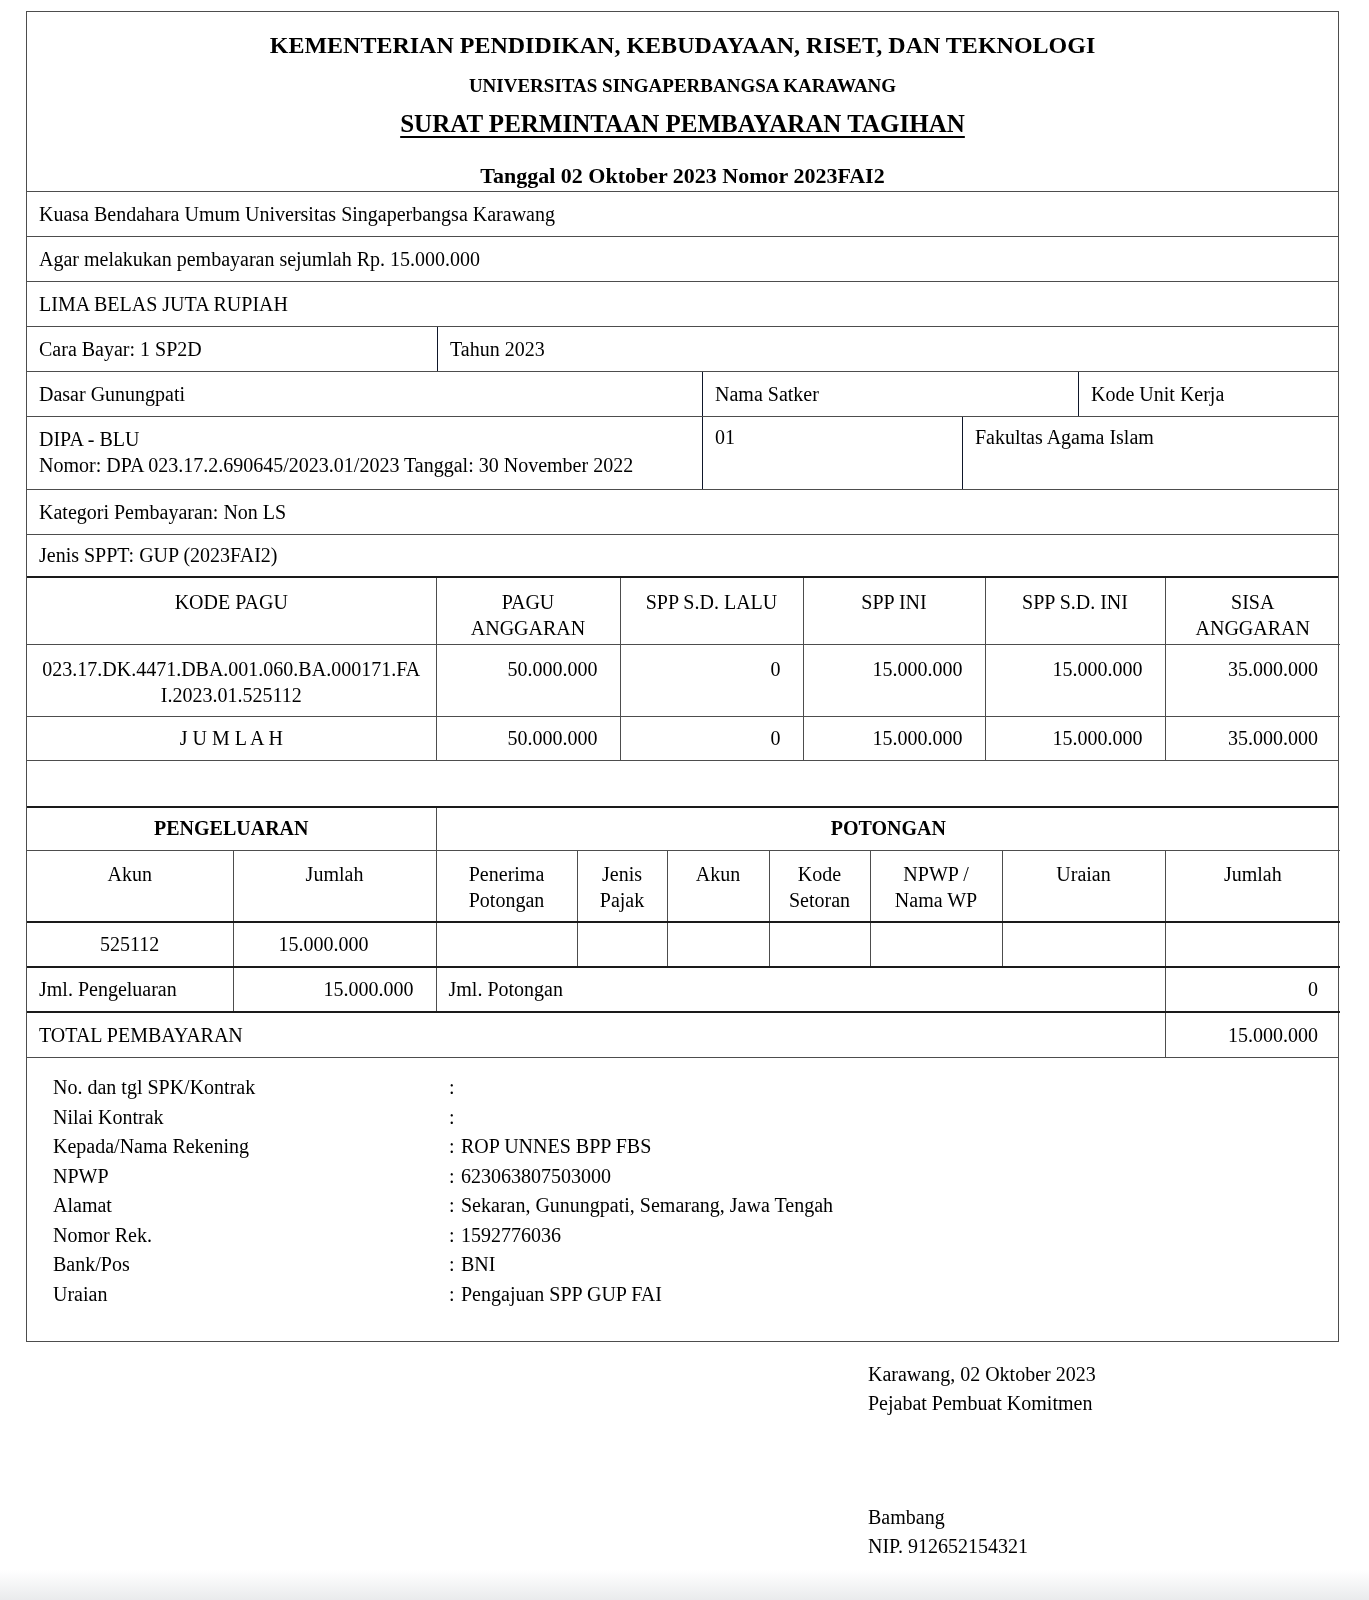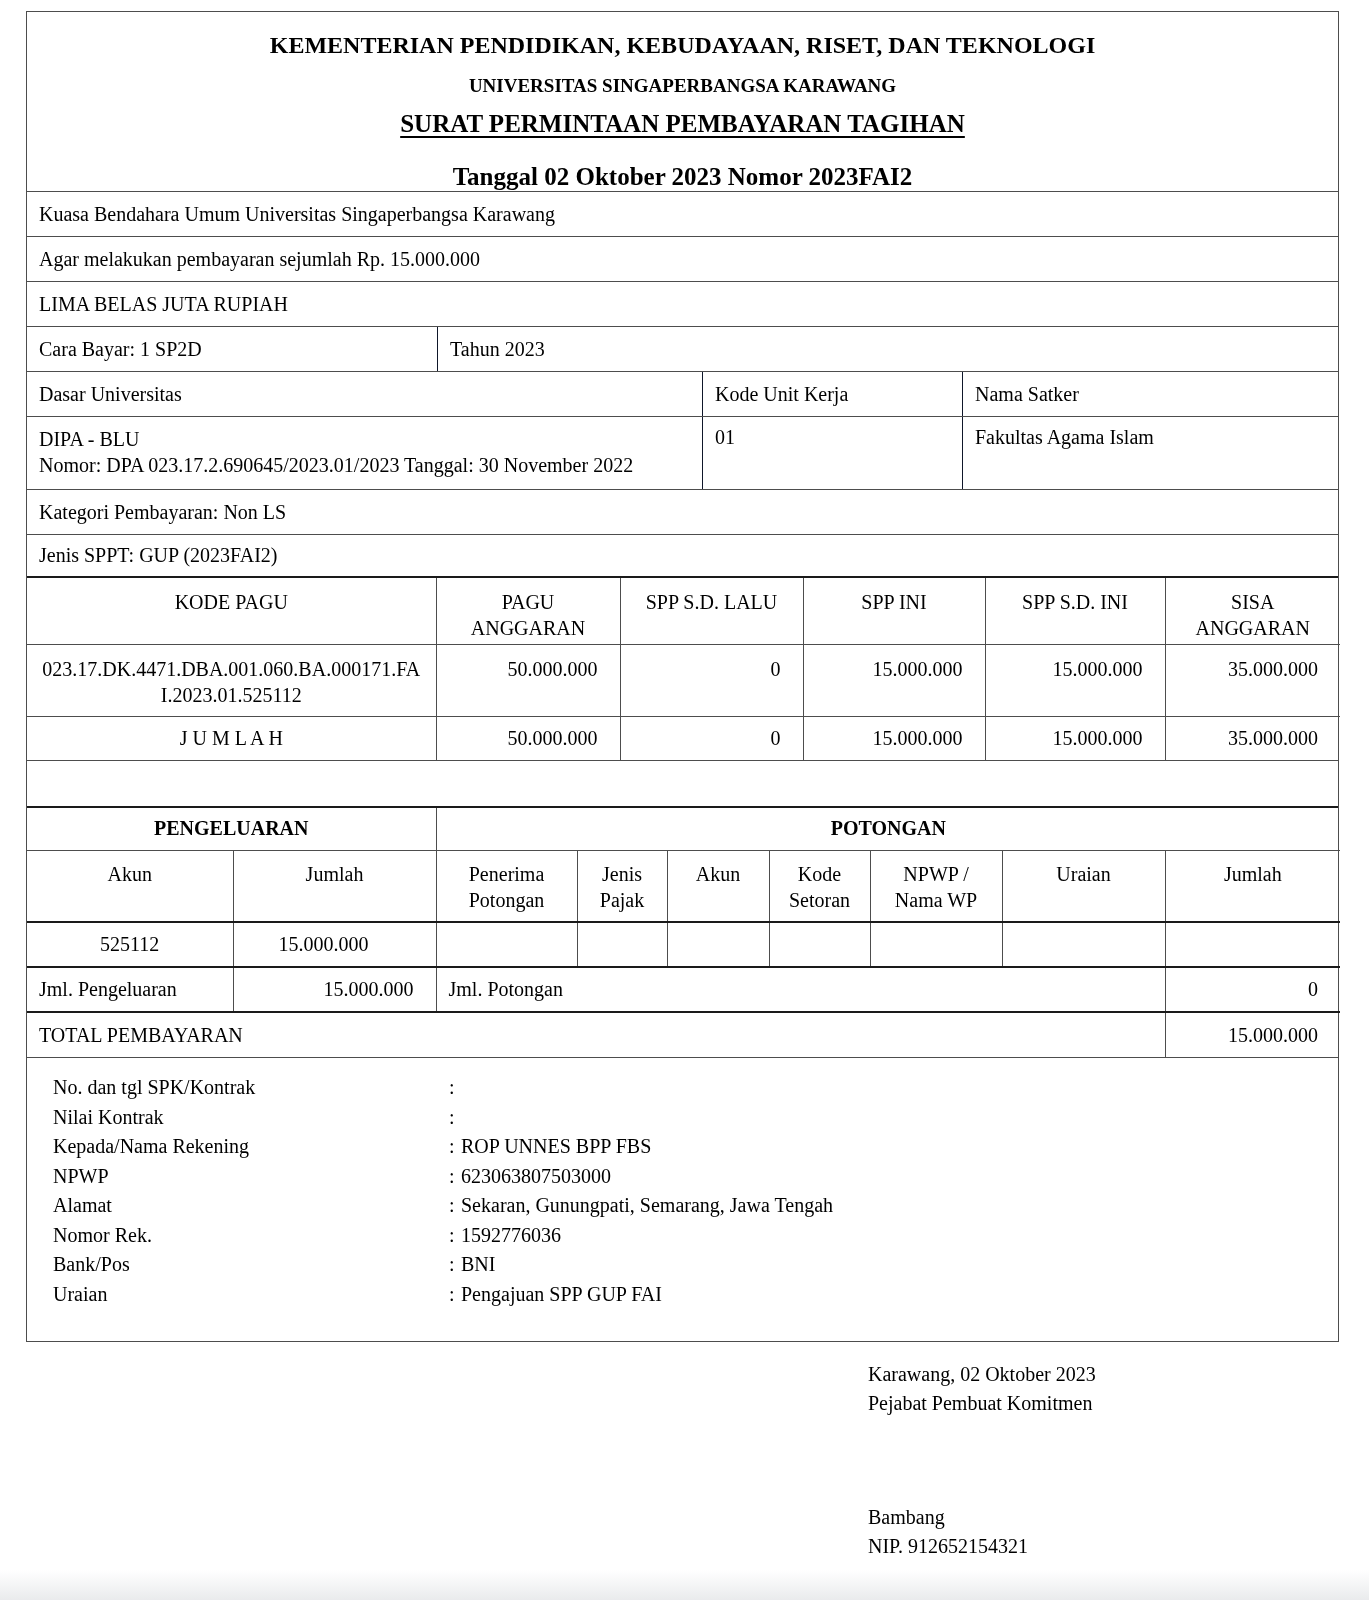--- a/index.html
+++ b/index.html
@@ -16,21 +16,21 @@
     width: 1313px; height: 1331px;
     border: 1px solid #4d4d4d;
     background: #fff;
   }
   
   .doc-header { height: 179px; text-align: center; }
   .hl-ministry   { padding-top: 20px; font-weight: bold; font-size: 24px; }
   .hl-university { padding-top: 16px; font-weight: bold; font-size: 19px; }
   .hl-title      { padding-top: 13px; font-weight: bold; font-size: 25px;
                    text-decoration: underline; text-underline-offset: 4px; }
-  .hl-date       { padding-top: 25px; font-weight: bold; font-size: 25px; }
+  .hl-date       { padding-top: 25px; font-weight: bold; font-size: 22px; }
   
   .row { border-top: 1px solid #4d4d4d; display: flex; align-items: center; }
   .row-h45 { height: 45px; }
   .cell { padding-left: 12px; height: 100%; display: flex; align-items: center; }
   .cell + .cell { border-left: 1px solid #0f172a; }
   .w410 { width: 410px; } .wrest { flex: 1; }
   .w675 { width: 675px; } .w260 { width: 260px; }
   .row-dipa { height: 73px; }
   .row-dipa .cell { align-items: flex-start; padding-top: 9px; }
   .two-line { line-height: 26px; }
@@ -87,23 +87,23 @@
     <div class="cell wrest">Agar melakukan pembayaran sejumlah Rp. 15.000.000</div>
   </div>
   <div class="row row-h45">
     <div class="cell wrest">LIMA BELAS JUTA RUPIAH</div>
   </div>
   <div class="row row-h45">
     <div class="cell w410">Cara Bayar: 1 SP2D</div>
     <div class="cell wrest">Tahun 2023</div>
   </div>
   <div class="row row-h45">
-    <div class="cell w675">Dasar Universitas</div>
+    <div class="cell w675">Dasar Gunungpati</div>
+    <div class="cell wrest">Nama Satker</div>
     <div class="cell w260">Kode Unit Kerja</div>
-    <div class="cell wrest">Nama Satker</div>
   </div>
   <div class="row row-dipa">
     <div class="cell w675">
       <div class="two-line">
         <div>DIPA - BLU</div>
         <div>Nomor: DPA 023.17.2.690645/2023.01/2023 Tanggal: 30 November 2022</div>
       </div>
     </div>
     <div class="cell w260">01</div>
     <div class="cell wrest">Fakultas Agama Islam</div>

